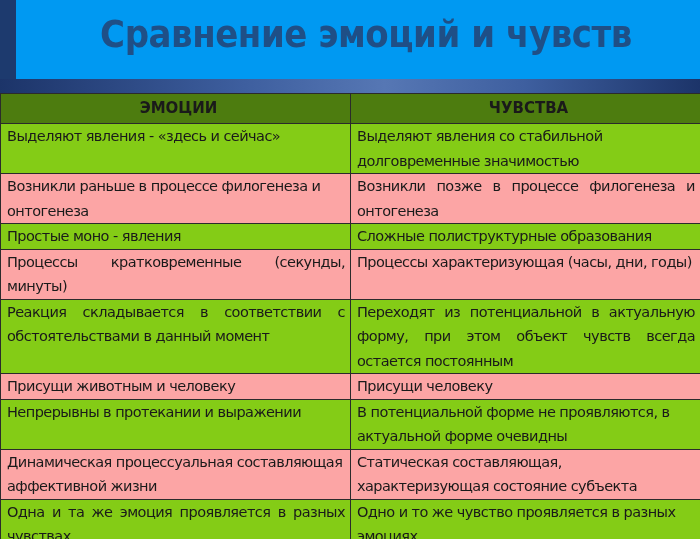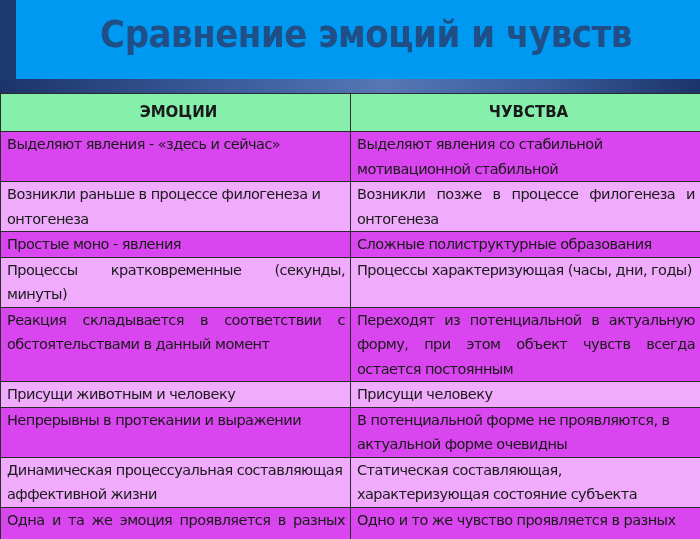--- a/index.html
+++ b/index.html
@@ -30,25 +30,25 @@
     col.c2 { width: 350px; }
     th, td {
       border: 1.5px solid #2b2b2b;
       vertical-align: top;
       font-size: 14.5px; line-height: 24.5px; color: #1a1a1a;
       padding: 0 5px 0 6px;
       font-family: "DejaVu Sans", sans-serif;
       letter-spacing: -0.55px;
     }
     th {
-      background: #86efac; font-weight: bold; text-align: center;
-      height: 38px; vertical-align: middle; font-size: 15px; letter-spacing: 0; padding-left: 11px;
+      background: #4d7c0f; font-weight: bold; text-align: center;
+      height: 30px; vertical-align: middle; font-size: 15px; letter-spacing: 0; padding-left: 11px;
     }
-    tr.dark td { background: #d946ef; }
-    tr.light td { background: #f0abfc; }
+    tr.dark td { background: #84cc16; }
+    tr.light td { background: #fca5a5; }
     td.justify { text-align: justify; text-align-last: left; }
   </style>
 </head>
 <body>
 
 <div class="title-bar">
   <div class="title-text">Сравнение эмоций и чувств</div>
 </div>
 <div class="gradient-bar"></div>
 
@@ -59,21 +59,21 @@
     </colgroup>
   <thead>
     <tr>
       <th>ЭМОЦИИ</th>
       <th>ЧУВСТВА</th>
     </tr>
   </thead>
   <tbody>
     <tr class="dark" style="height:49px">
       <td>Выделяют явления - «здесь и сейчас»</td>
-      <td>Выделяют явления со стабильной мотивационной стабильной</td>
+      <td>Выделяют явления со стабильной долговременные значимостью</td>
     </tr>
     <tr class="light" style="height:50px">
       <td>Возникли раньше в процессе филогенеза и онтогенеза</td>
       <td class="justify">Возникли позже в процессе филогенеза и онтогенеза</td>
     </tr>
     <tr class="dark" style="height:20px">
       <td>Простые моно - явления</td>
       <td>Сложные полиструктурные образования</td>
     </tr>
     <tr class="light" style="height:48px">

